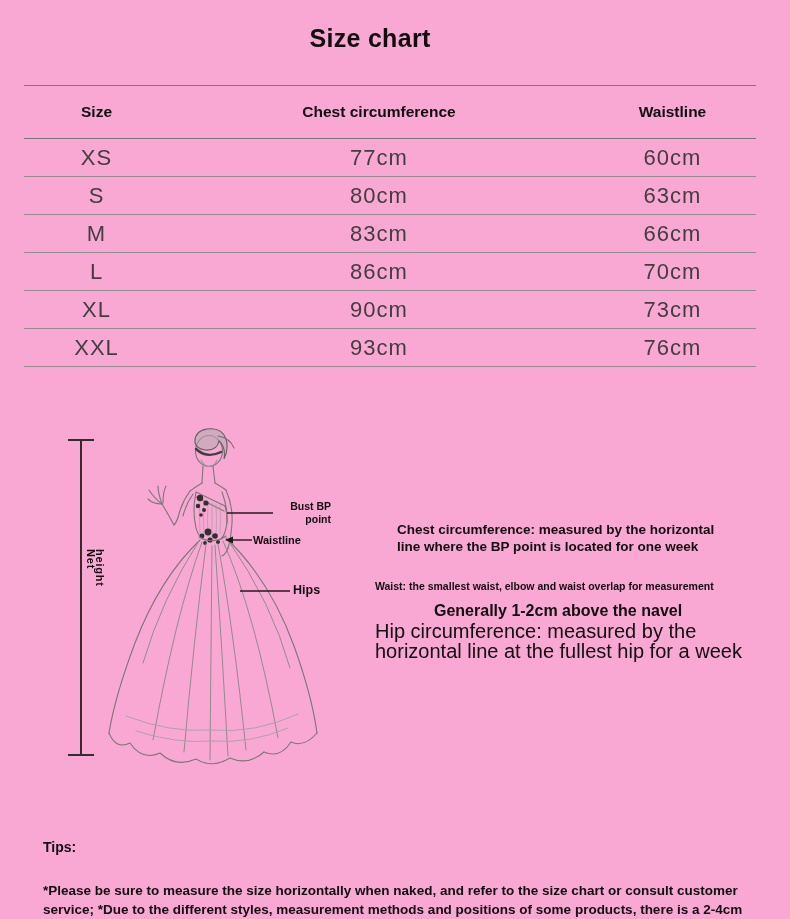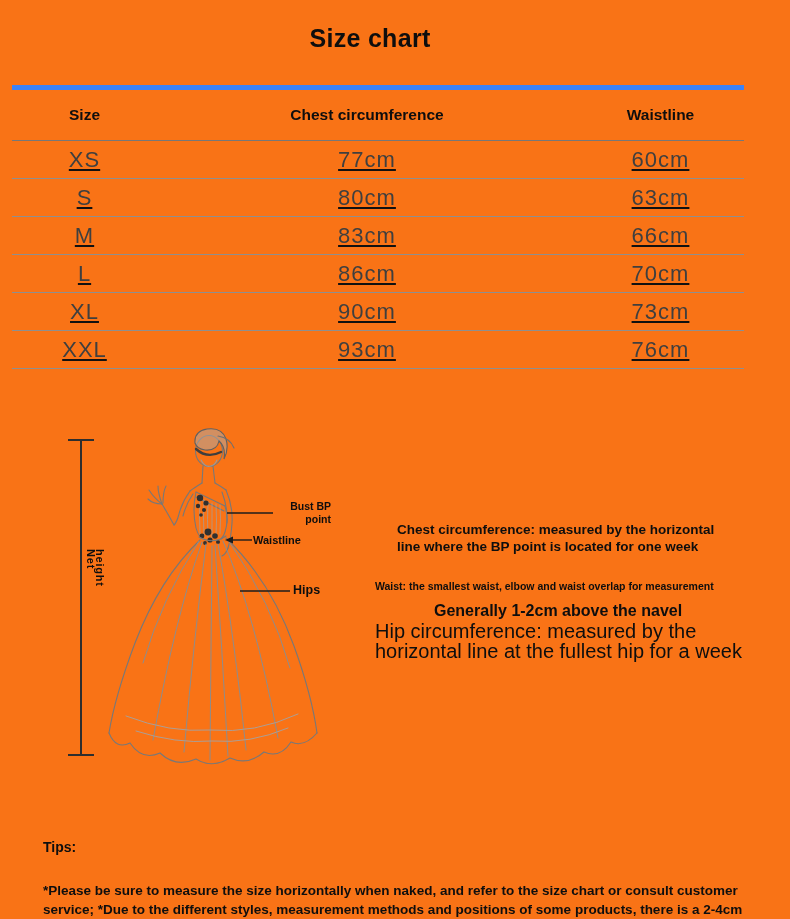--- a/index.html
+++ b/index.html
@@ -1,40 +1,40 @@
 <!DOCTYPE html>
 <html><head>
 <meta charset="utf-8">
 <style>
   * { margin:0; padding:0; box-sizing:border-box; }
   html,body { background:#ffffff; }
   .page {
-    position:relative; width:790px; height:919px; background:#f97316;
+    position:relative; width:790px; height:919px; background:#f9a8d4;
     font-family:"Liberation Sans", sans-serif; color:#111; overflow:hidden;
   }
   
   .title {
     position:absolute; top:24px; left:0; width:740px; text-align:center;
     font-size:25px; font-weight:bold; letter-spacing:0.3px; color:#0e0e0e;
   }
   
   .size-table {
-    position:absolute; left:12px; top:85px; width:732px;
+    position:absolute; left:24px; top:85px; width:732px;
     border-collapse:collapse; table-layout:fixed;
-    border-top:5px solid #3b82f6;
+    border-top:1px solid #3b82f6;
   }
   .size-table th:nth-child(1), .size-table td:nth-child(1){ width:145px; }
   .size-table th:nth-child(2), .size-table td:nth-child(2){ width:420px; }
   .size-table th:nth-child(3), .size-table td:nth-child(3){ width:167px; }
   .size-table thead tr { height:53px; }
   .size-table th {
     font-size:15.5px; font-weight:bold; color:#0e0e0e; text-align:center;
     border-bottom:1px solid #777;
   }
-  .size-table tbody tr { height:38px;text-decoration:underline; }
+  .size-table tbody tr { height:38px; }
   .size-table td {
     font-size:22px; font-weight:normal; color:#3f3f3f; text-align:center;
     letter-spacing:1px; border-bottom:1px solid #8f8f8f;
   }
   
   .figure { position:absolute; left:0; top:428px; width:790px; height:355px; }
   .figure svg { position:absolute; left:50px; top:0; }
   .net-height {
     position:absolute; left:86px; top:121px; height:48px;
     writing-mode:vertical-lr; text-orientation:sideways;

